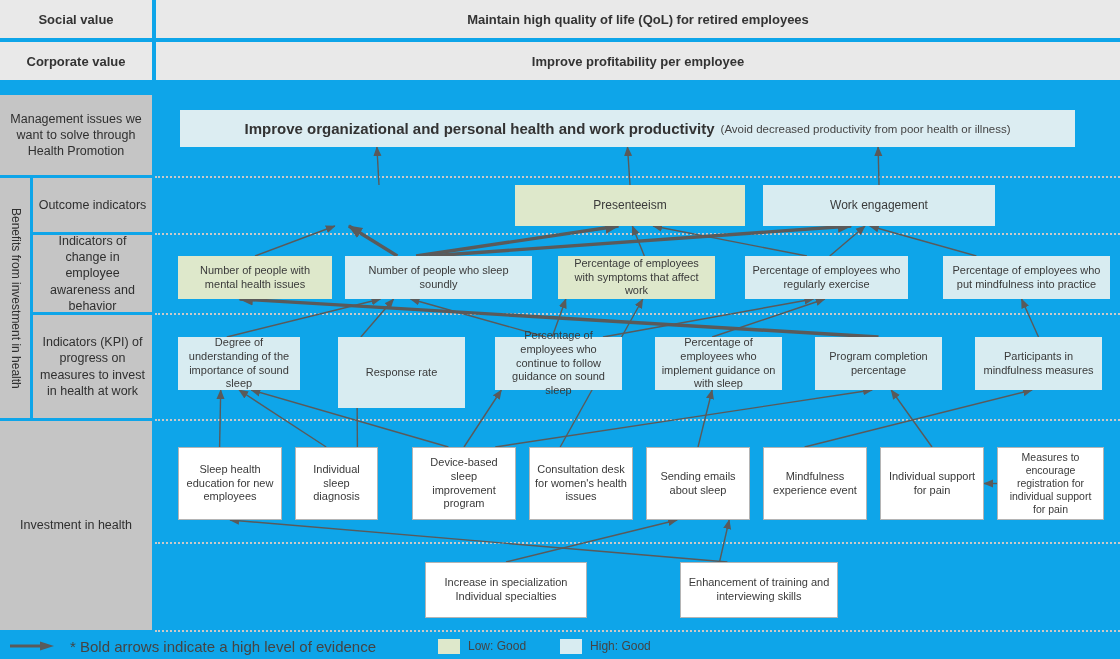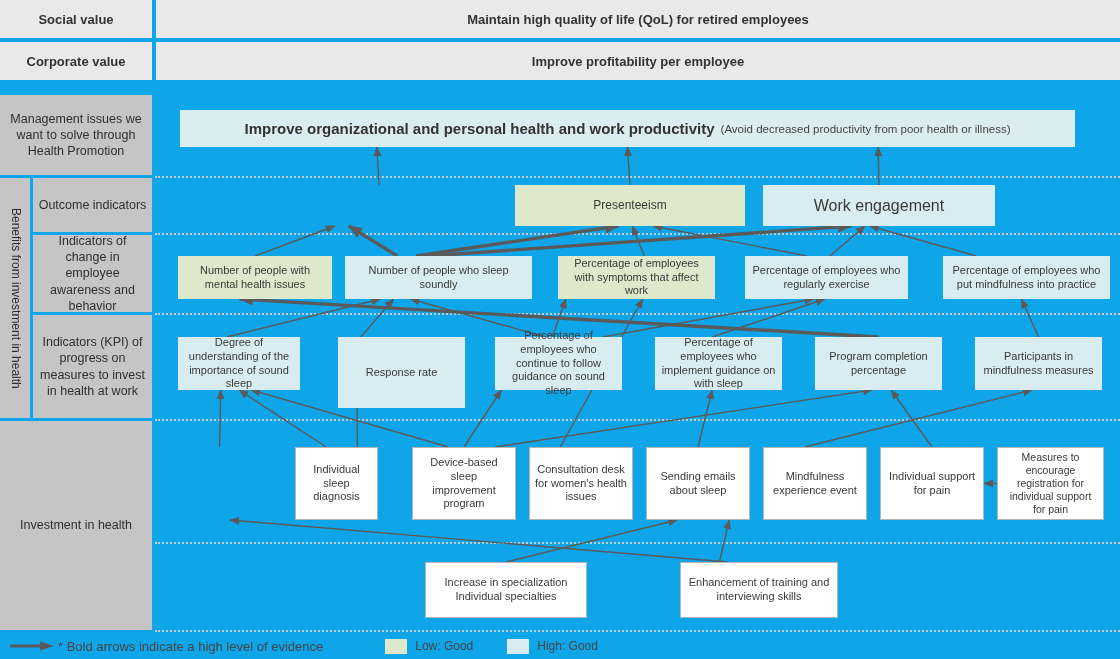--- a/index.html
+++ b/index.html
@@ -17,21 +17,21 @@
   .node{position:absolute;z-index:2;display:flex;align-items:center;justify-content:center;text-align:center;
         font-size:11px;line-height:1.25;color:#3a3a3a;padding:2px 5px;box-sizing:border-box;white-space:pre-line;}
   .node.green{background:#dee8cb;}
   .node.blue{background:#d8ecf1;}
   .node.white{background:#fff;border:1px solid #b4b4b4;}
   #top-goal{position:absolute;left:180px;top:110px;width:895px;height:37px;background:#dcedf2;z-index:2;
             display:flex;align-items:center;justify-content:center;gap:6px;white-space:nowrap;}
   #top-goal .main{font-size:15px;font-weight:bold;color:#333;}
   #top-goal .note{font-size:11.5px;color:#444;}
   #legend{position:absolute;left:8px;top:636px;width:1110px;height:20px;display:flex;align-items:center;z-index:2;}
-  #legend .note{font-size:13px;color:#444;margin-left:2px;}
+  #legend .note{font-size:15px;color:#444;margin-left:14px;}
   .swatch{width:22px;height:15px;display:inline-block;}
   .sw-label{font-size:12px;color:#444;margin-left:8px;}
 </style>
 </head>
 <body>
 
 <div id="stage">
 
   <div class="hdr-label" style="top:0;">Social value</div>
   <div class="hdr-value" style="top:0;">Maintain high quality of life (QoL) for retired employees</div>
@@ -95,35 +95,36 @@
       <line x1="506" y1="562" x2="677.2" y2="520" stroke="#5a5a5a" stroke-width="1.4" marker-end="url(#ah-t)"></line>
       <line x1="719.5" y1="562" x2="729.2" y2="520" stroke="#5a5a5a" stroke-width="1.4" marker-end="url(#ah-t)"></line>
     </svg>
 
   <div id="top-goal">
     <span class="main">Improve organizational and personal health and work productivity</span>
     <span class="note">(Avoid decreased productivity from poor health or illness)</span>
   </div>
 
   <div class="node green" style="left:515px;top:185px;width:230px;height:41px;font-size:12px;">Presenteeism</div>
-  <div class="node blue" style="left:763px;top:185px;width:232px;height:41px;font-size:16px;">Work engagement</div>
+  <div class="node blue" style="left:763px;top:185px;width:232px;height:41px;font-size:12px;">Work engagement</div>
 
   <div class="node green" style="left:178px;top:256px;width:154px;height:43px;">Number of people with mental health issues</div>
   <div class="node blue" style="left:345px;top:256px;width:187px;height:43px;">Number of people who sleep soundly</div>
   <div class="node green" style="left:558px;top:256px;width:157px;height:43px;">Percentage of employees with symptoms that affect work</div>
   <div class="node blue" style="left:745px;top:256px;width:163px;height:43px;">Percentage of employees who regularly exercise</div>
   <div class="node blue" style="left:943px;top:256px;width:167px;height:43px;">Percentage of employees who put mindfulness into practice</div>
 
   <div class="node blue" style="left:178px;top:337px;width:122px;height:53px;">Degree of understanding of the importance of sound sleep</div>
   <div class="node blue" style="left:338px;top:337px;width:127px;height:71px;">Response rate</div>
   <div class="node blue" style="left:495px;top:337px;width:127px;height:53px;">Percentage of employees who continue to follow guidance on sound sleep</div>
   <div class="node blue" style="left:655px;top:337px;width:127px;height:53px;">Percentage of employees who implement guidance on with sleep</div>
   <div class="node blue" style="left:815px;top:337px;width:127px;height:53px;">Program completion percentage</div>
   <div class="node blue" style="left:975px;top:337px;width:127px;height:53px;">Participants in mindfulness measures</div>
 
+  <div class="node white" style="left:178px;top:447px;width:104px;height:73px;">Sleep health education for new employees</div>
   <div class="node white" style="left:295px;top:447px;width:83px;height:73px;">Individual sleep diagnosis</div>
   <div class="node white" style="left:412px;top:447px;width:104px;height:73px;">Device-based sleep improvement program</div>
   <div class="node white" style="left:529px;top:447px;width:104px;height:73px;">Consultation desk for women's health issues</div>
   <div class="node white" style="left:646px;top:447px;width:104px;height:73px;">Sending emails about sleep</div>
   <div class="node white" style="left:763px;top:447px;width:104px;height:73px;">Mindfulness experience event</div>
   <div class="node white" style="left:880px;top:447px;width:104px;height:73px;">Individual support for pain</div>
   <div class="node white" style="left:997px;top:447px;width:107px;height:73px;font-size:10.5px;">Measures to encourage registration for individual support for pain</div>
 
   <div class="node white" style="left:425px;top:562px;width:162px;height:56px;">Increase in specialization
 Individual specialties</div>

